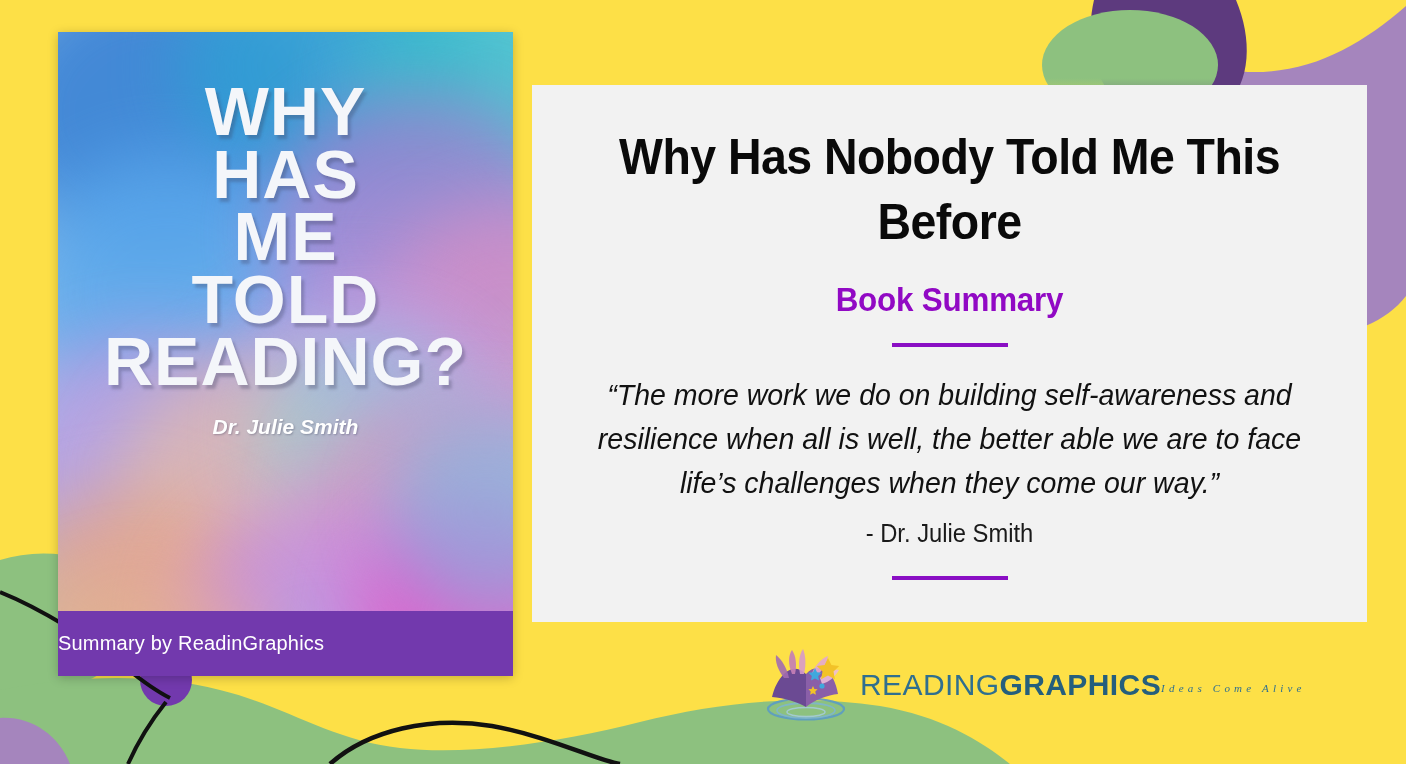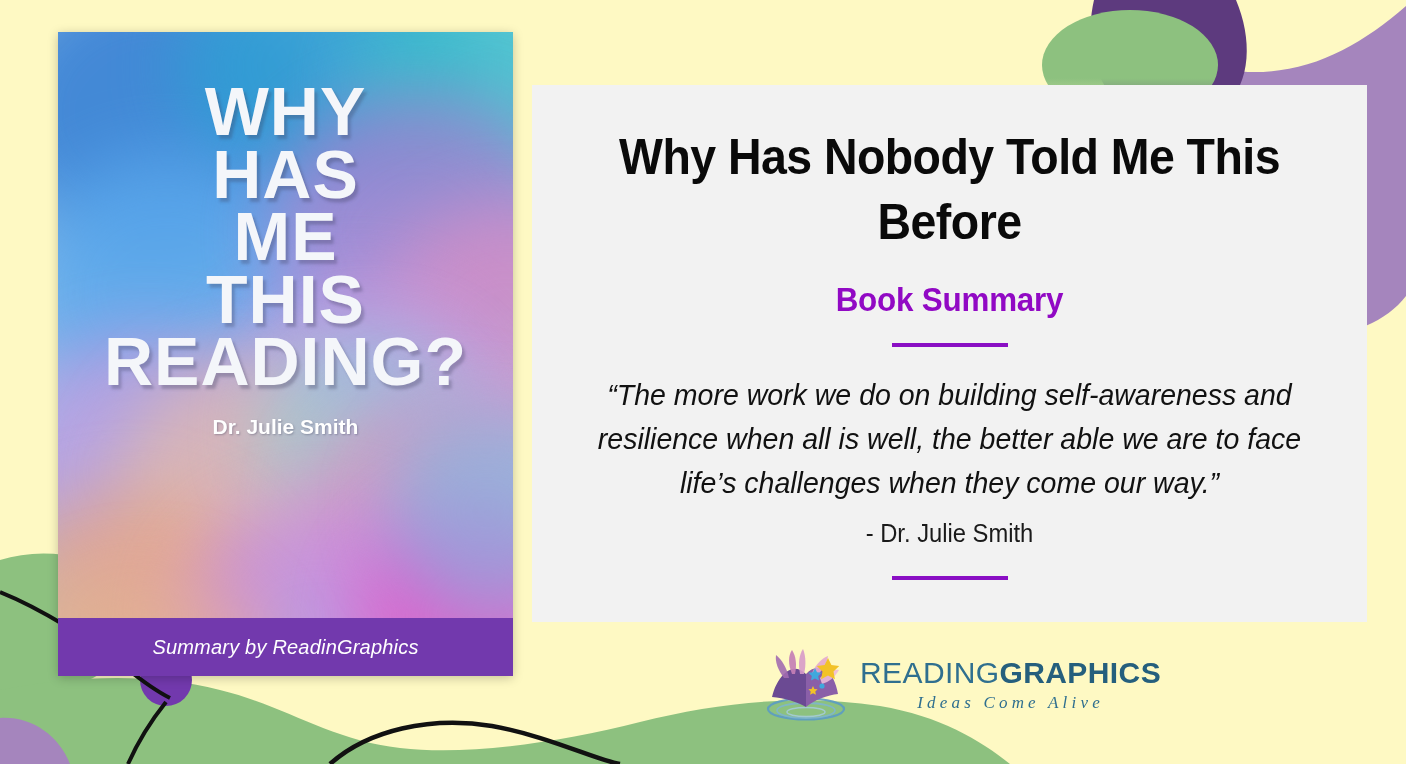--- a/index.html
+++ b/index.html
@@ -5,21 +5,21 @@
   html, body {
     margin: 0;
     padding: 0;
     background: #ffffff;
   }
   #slide {
     position: relative;
     width: 1406px;
     height: 764px;
     overflow: hidden;
-    background: #fef9c3;
+    background: #fde047;
     font-family: "Liberation Sans", sans-serif;
   }
 
   
   .deco-layer {
     position: absolute;
     inset: 0;
     width: 1406px;
     height: 764px;
     pointer-events: none;
@@ -59,36 +59,36 @@
     font-family: "Liberation Sans", sans-serif;
     font-weight: bold;
     color: #f4f6fa;
     letter-spacing: 1px;
     line-height: 0.92;
     text-shadow: 3px 4px 3px rgba(60,60,90,0.30);
     font-size: 68px;
   }
   #cover-author {
     margin-top: 22px;
+    font-style: italic;
     font-weight: bold;
     font-size: 21px;
     color: #ffffff;
     text-shadow: 1px 1px 2px rgba(60,60,90,0.35);
   }
   #cover-band {
     position: absolute;
     left: 0;
     right: 0;
     bottom: 0;
-    height: 58px;
+    height: 65px;
     background: #7239ad;
     display: flex;
     align-items: center;
-    justify-content: center;
-    font-style: italic;
+    justify-content: flex-start;
   }
   #cover-band-label {
     color: #ffffff;
     font-size: 20px;
     letter-spacing: 0.2px;
   }
 
   
   #content-card {
     position: absolute;
@@ -172,37 +172,37 @@
     top: 644px;
     width: 340px;
     height: 82px;
     display: flex;
     align-items: center;
   }
   #logo-mark { flex: 0 0 auto; }
   #logo-type {
     margin-left: 10px;
     display: flex;
-    flex-direction: column;
+    flex-direction: row;
     align-items: center;
   }
   #logo-wordmark {
     font-family: "Liberation Sans", sans-serif;
     font-size: 30px;
     letter-spacing: 0.4px;
     line-height: 1;
     white-space: nowrap;
   }
   #logo-word-a { color: #2f6f8f; font-weight: normal; }
   #logo-word-b { color: #255f7d; font-weight: bold; }
   #logo-tagline {
     margin-top: 5px;
     font-family: "Liberation Serif", serif;
     font-style: italic;
-    font-size: 17px;
+    font-size: 11px;
     letter-spacing: 4.2px;
     color: #2f6f8f;
     white-space: nowrap;
     text-align: center;
   }
 </style>
 </head>
 <body>
 
 <div id="slide">
@@ -266,21 +266,21 @@
       <div class="wash" style="left:120px;  top:470px;  width:280px; height:230px; background:#c98ae0; opacity:.75;"></div>
       <div class="wash" style="left:300px;  top:470px;  width:240px; height:230px; background:#e355c8; opacity:.72;"></div>
       <div class="wash" style="left:330px;  top:380px;  width:200px; height:200px; background:#66c8e8; opacity:.5;"></div>
       <div class="wash" style="left:-30px;  top:540px;  width:240px; height:200px; background:#f0b08a; opacity:.5;"></div>
     </div>
 
     <div id="cover-text">
       <div class="cover-line">WHY</div>
       <div class="cover-line">HAS</div>
       <div class="cover-line">ME</div>
-      <div class="cover-line">THIS</div>
+      <div class="cover-line">TOLD</div>
       <div class="cover-line">READING?</div>
       <div id="cover-author">Dr. Julie Smith</div>
     </div>
 
     <div id="cover-band">
       <span id="cover-band-label">Summary by ReadinGraphics</span>
     </div>
   </div>
 
   <div id="content-card">

